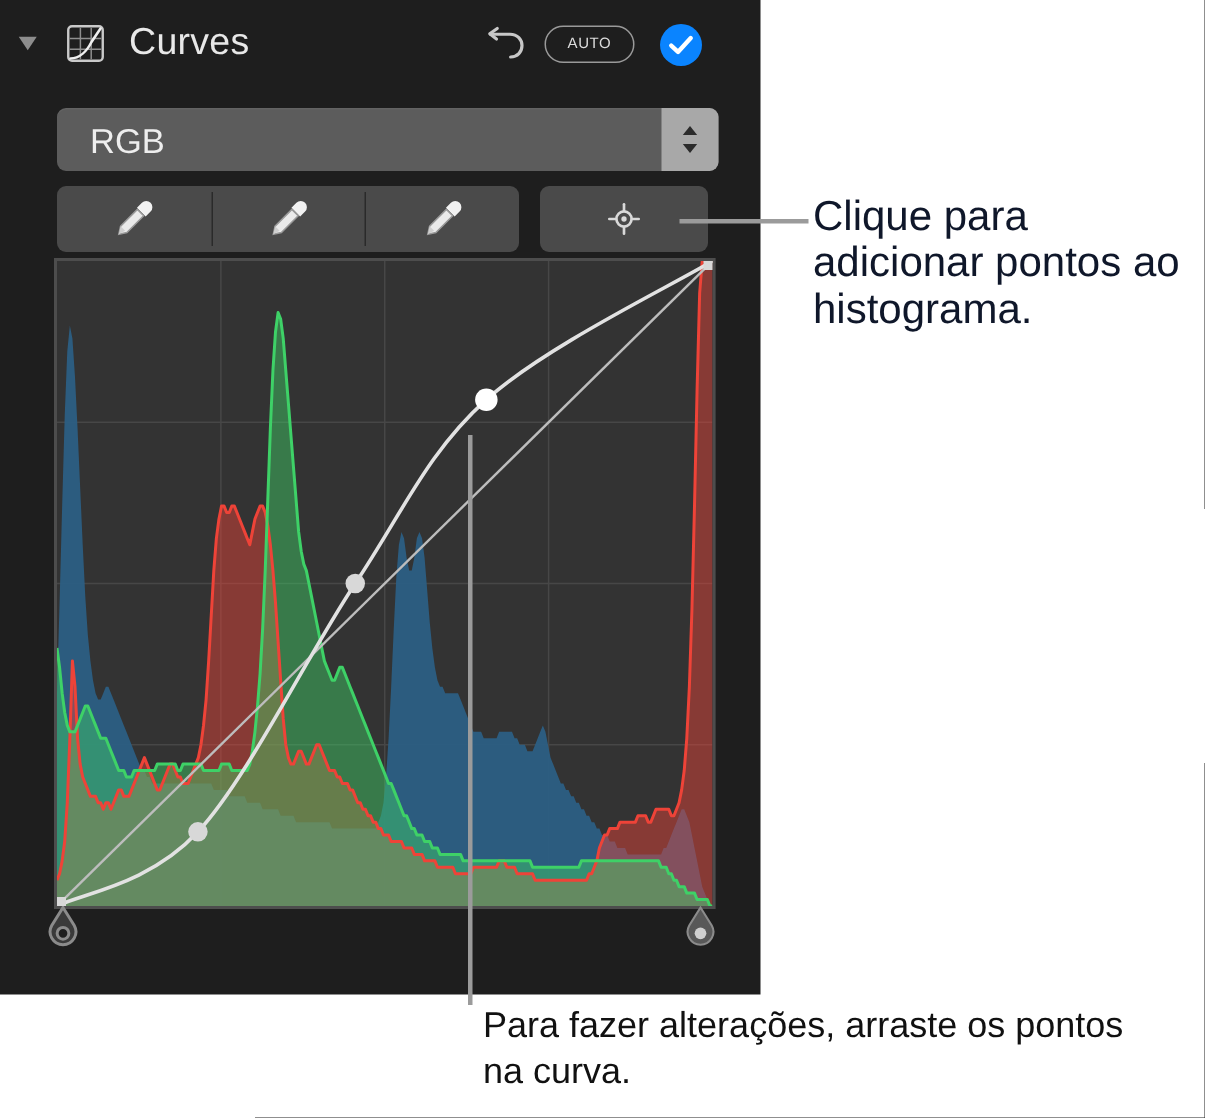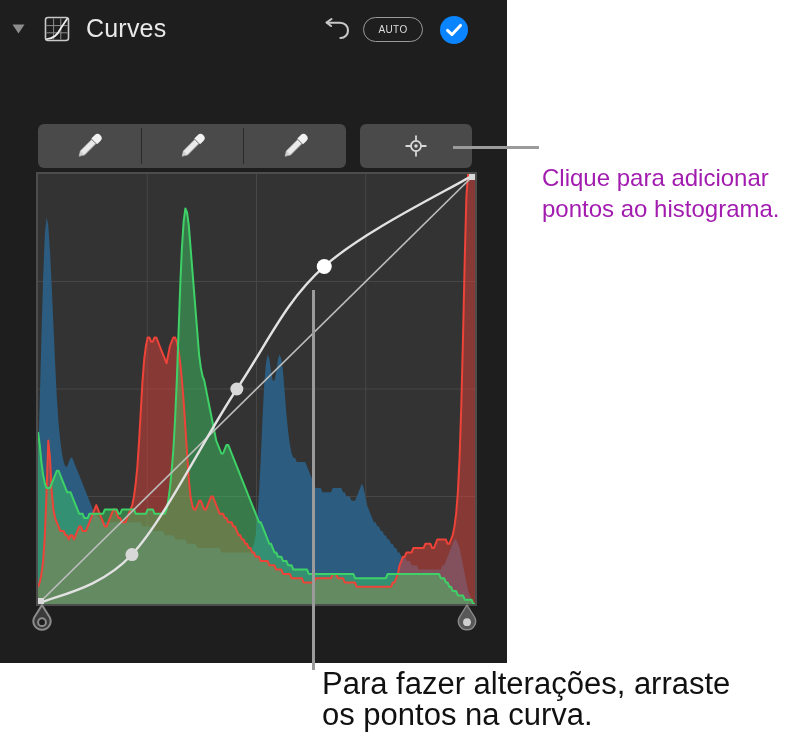--- a/index.html
+++ b/index.html
@@ -96,28 +96,28 @@
   #histogram-svg{position:absolute;left:0;top:0;width:100%;height:100%;display:block;}
 
   
   .point-handle{position:absolute;width:24px;height:30px;cursor:pointer;}
   #black-point-handle{left:30px;top:604px;}
   #white-point-handle{left:455px;top:604px;}
 
   
   #callout-top{
     position:absolute;left:542px;top:128px;width:250px;
-    font-size:24px;line-height:31px;color:#a21caf;margin-top:34px;
+    font-size:28px;line-height:31px;color:#0f172a;
   }
   #callout-top-leader{
     position:absolute;left:453px;top:146px;width:86px;height:3px;background:#9b9b9b;
   }
   #callout-bottom{
     position:absolute;left:322px;top:668px;width:430px;
-    font-size:31px;line-height:31px;color:#111111;
+    font-size:24px;line-height:31px;color:#111111;
   }
   #callout-bottom-leader{
     position:absolute;left:312px;top:290px;width:3px;height:380px;background:#9b9b9b;
   }
 </style>
 </head>
 <body>
 
 <div id="curves-panel">
 
@@ -149,20 +149,29 @@
       <span>AUTO</span>
     </div>
 
     <div id="enabled-checkbox">
       <svg viewBox="0 0 28 28" width="28" height="28">
         <path d="M7.5 14.4 L12 18.6 L20.5 9.4" fill="none" stroke="#ffffff" stroke-width="2.9" stroke-linecap="round" stroke-linejoin="round"></path>
       </svg>
     </div>
   </div>
 
+  <div id="channel-select">
+    <div id="channel-value">RGB</div>
+    <div id="channel-stepper">
+      <svg viewBox="0 0 20 34" width="20" height="34">
+        <path d="M10 8 L5.2 14 H14.8 Z" fill="#2b2b2b"></path>
+        <path d="M10 26 L5.2 20 H14.8 Z" fill="#2b2b2b"></path>
+      </svg>
+    </div>
+  </div>
 
   <div id="picker-group">
     <div class="picker-btn">
       <svg viewBox="0 0 34 34" width="34" height="34">
         <path d="M22.6 6.2 a4.1 4.1 0 0 1 5.8 5.8 l-3.3 3.3 -5.8-5.8 z" fill="#f2f2f2"></path>
         <path d="M19.6 10.6 l4.2 4.2 -11.2 11.2 -5.4 1.2 1.2-5.4 z" fill="#eaeaea" stroke="#9a9a9a" stroke-width="1"></path>
         <path d="M7.2 27.2 l1.2-5.4 3.0 3.0 z" fill="#cfcfcf"></path>
       </svg>
     </div>
     <div class="picker-btn">

